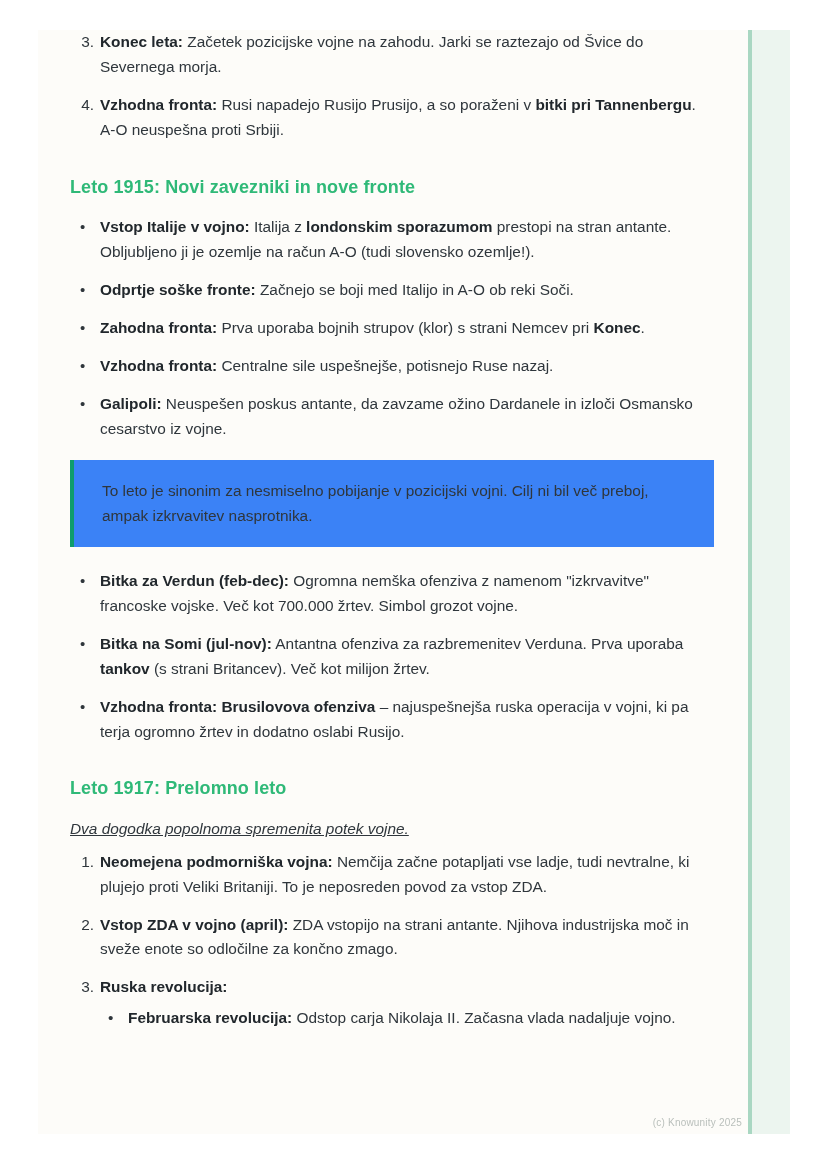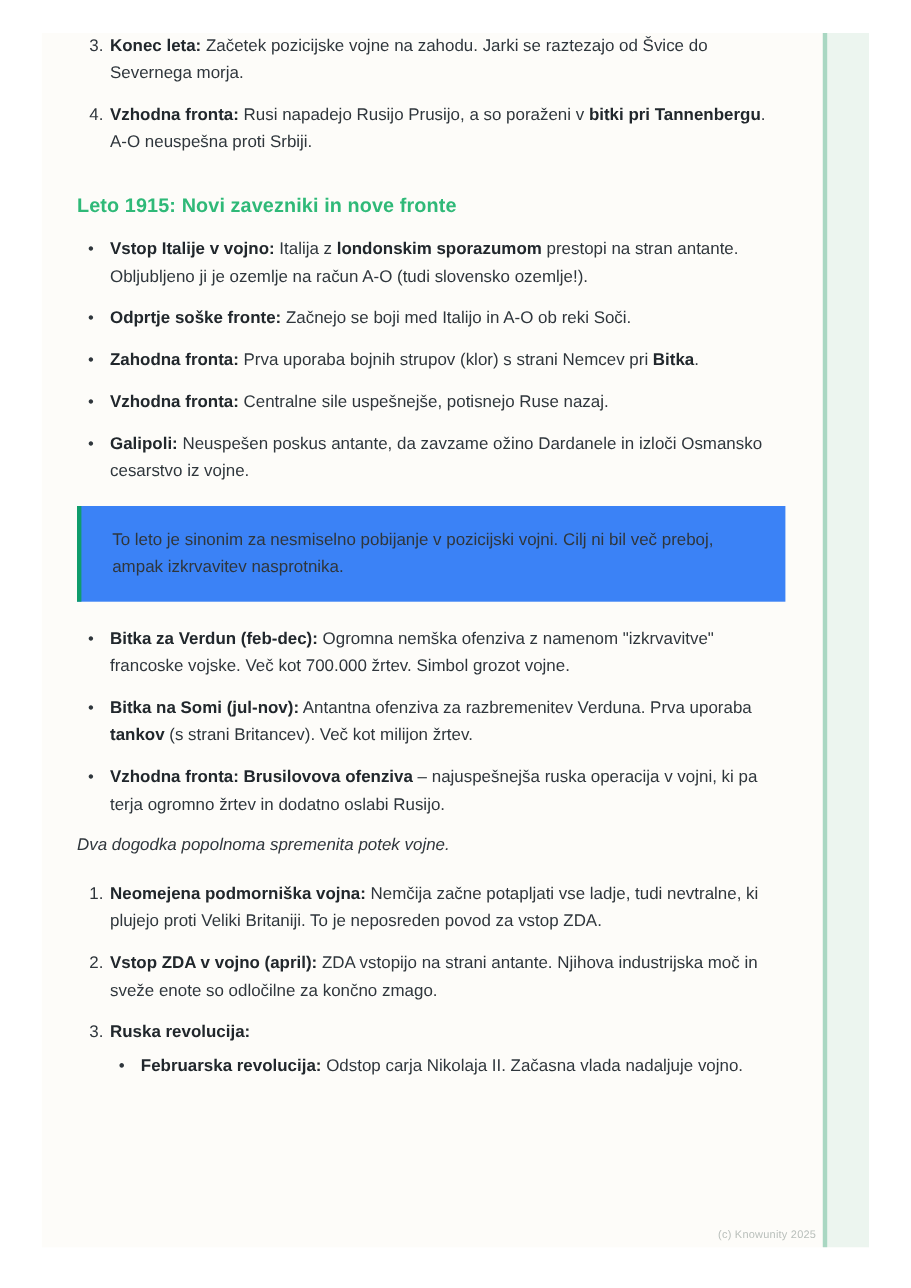--- a/index.html
+++ b/index.html
@@ -120,22 +120,23 @@
     background: #3b82f6;
     border-left: 4px solid #0f9c6c;
     padding: 18px 22px 18px 28px;
     color: #2f363c;
     font-size: 15.4px;
     line-height: 1.66;
   }
 
   p.italic-note {
     font-style: italic;
-    margin: 0 0 19px 0;
-    color: #2f363c;
+    margin: 0 0 8px 0;
+    color: #2f363c;
+    text-decoration: underline;
   }
 
   .list-block { margin-bottom: 4px; }
 
   
   #watermark {
     position: absolute;
     right: 48px;
     bottom: 6px;
     font-size: 10px;
@@ -172,21 +173,21 @@
         <li>
           <span class="marker">•</span>
           <b>Vstop Italije v vojno:</b><span> Italija z </span><b>londonskim sporazumom</b><span> prestopi na stran antante. Obljubljeno ji je ozemlje na račun A-O (tudi slovensko ozemlje!).</span>
         </li>
         <li>
           <span class="marker">•</span>
           <b>Odprtje soške fronte:</b><span> Začnejo se boji med Italijo in A-O ob reki Soči.</span>
         </li>
         <li>
           <span class="marker">•</span>
-          <b>Zahodna fronta:</b><span> Prva uporaba bojnih strupov (klor) s strani Nemcev pri </span><b>Bitka</b><span>.</span>
+          <b>Zahodna fronta:</b><span> Prva uporaba bojnih strupov (klor) s strani Nemcev pri </span><b>Konec</b><span>.</span>
         </li>
         <li>
           <span class="marker">•</span>
           <b>Vzhodna fronta:</b><span> Centralne sile uspešnejše, potisnejo Ruse nazaj.</span>
         </li>
         <li>
           <span class="marker">•</span>
           <b>Galipoli:</b><span> Neuspešen poskus antante, da zavzame ožino Dardanele in izloči Osmansko cesarstvo iz vojne.</span>
         </li>
       </ul>
@@ -202,20 +203,21 @@
         <li>
           <span class="marker">•</span>
           <b>Bitka na Somi (jul-nov):</b><span> Antantna ofenziva za razbremenitev Verduna. Prva uporaba </span><b>tankov</b><span> (s strani Britancev). Več kot milijon žrtev.</span>
         </li>
         <li>
           <span class="marker">•</span>
           <b>Vzhodna fronta: Brusilovova ofenziva</b><span> – najuspešnejša ruska operacija v vojni, ki pa terja ogromno žrtev in dodatno oslabi Rusijo.</span>
         </li>
       </ul>
 
+      <h2 class="section-heading">Leto 1917: Prelomno leto</h2>
 
       <p class="italic-note">Dva dogodka popolnoma spremenita potek vojne.</p>
 
       <ol class="num-list list-block">
         <li>
           <span class="marker">1.</span>
           <b>Neomejena podmorniška vojna:</b><span> Nemčija začne potapljati vse ladje, tudi nevtralne, ki plujejo proti Veliki Britaniji. To je neposreden povod za vstop ZDA.</span>
         </li>
         <li>
           <span class="marker">2.</span>

